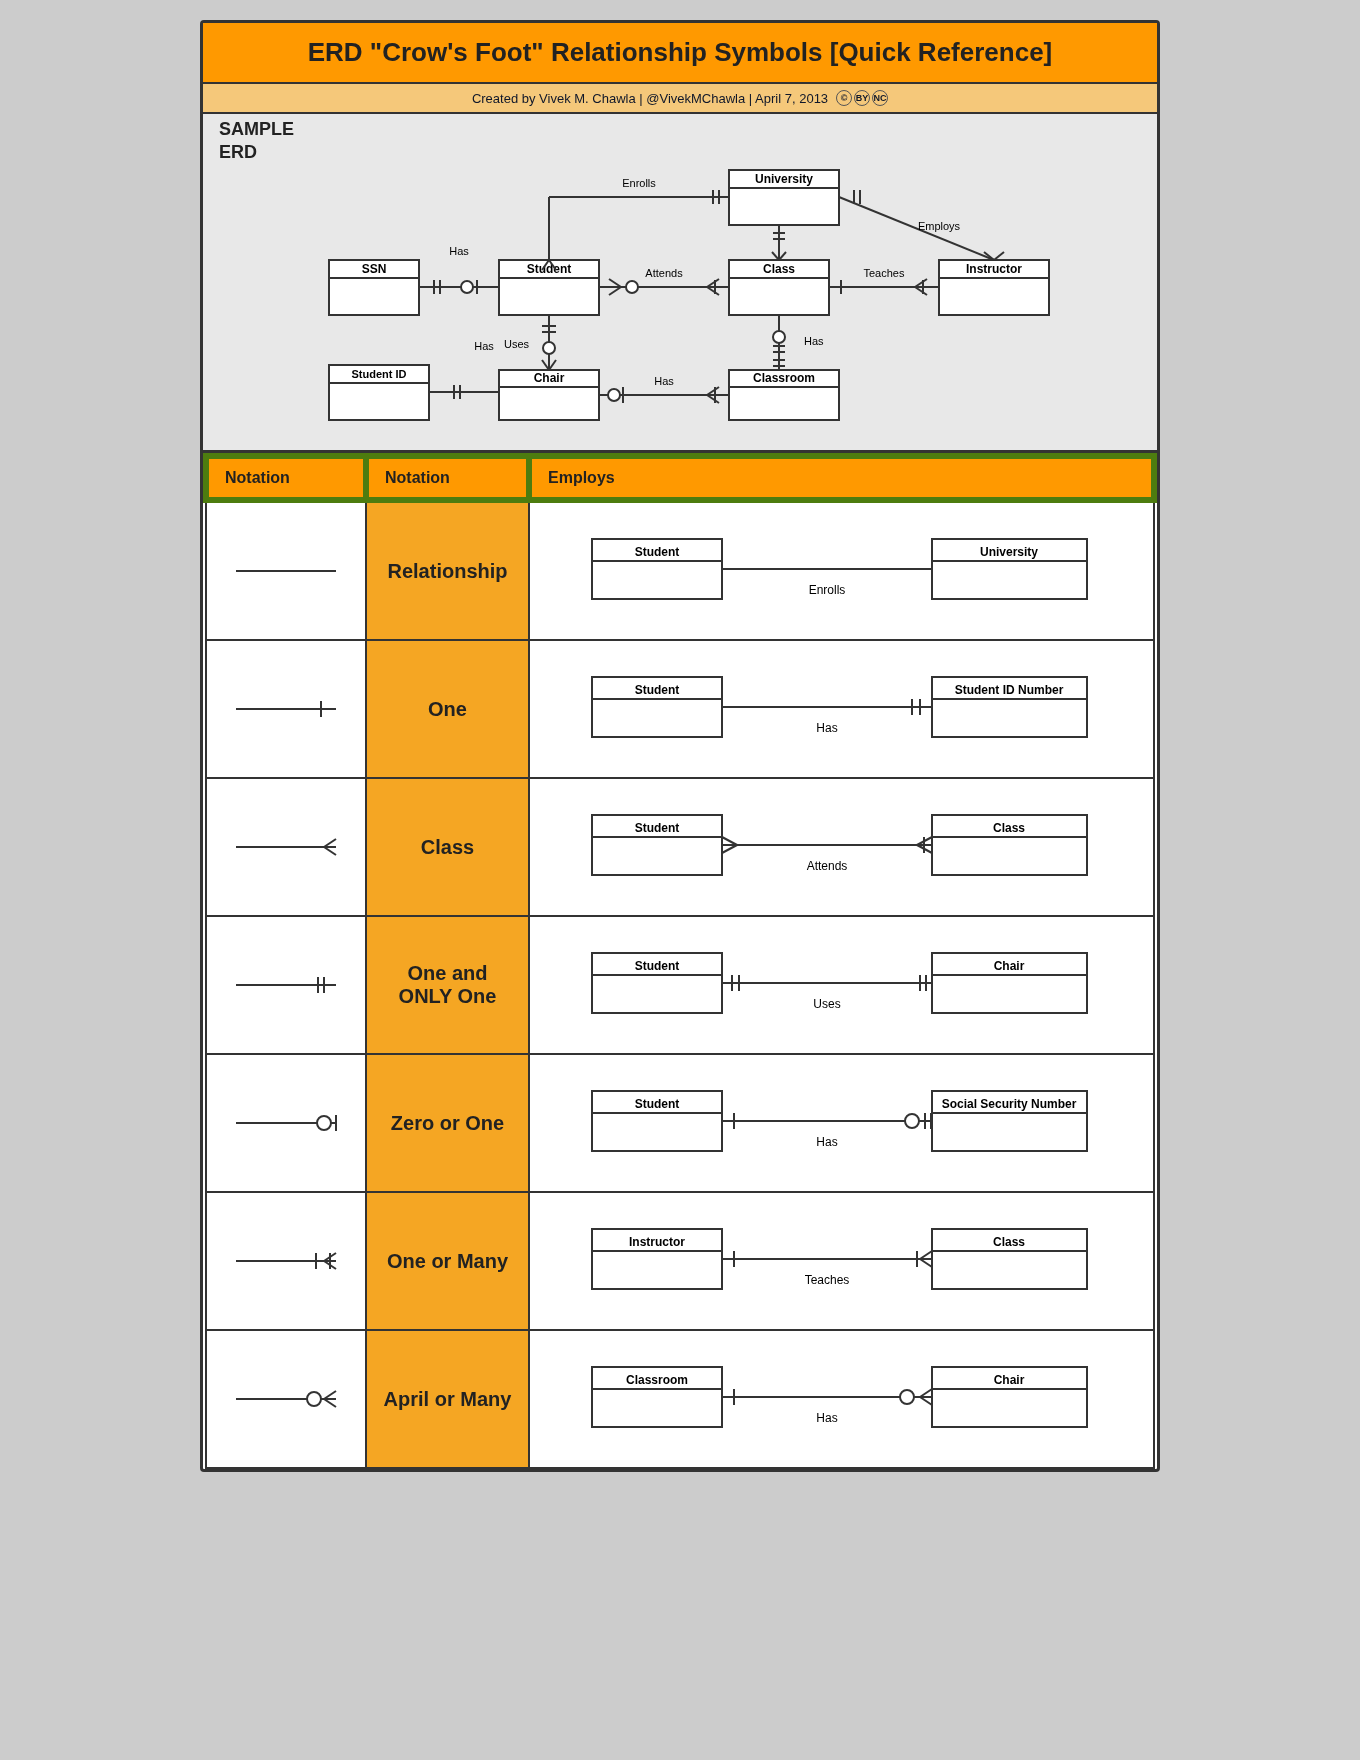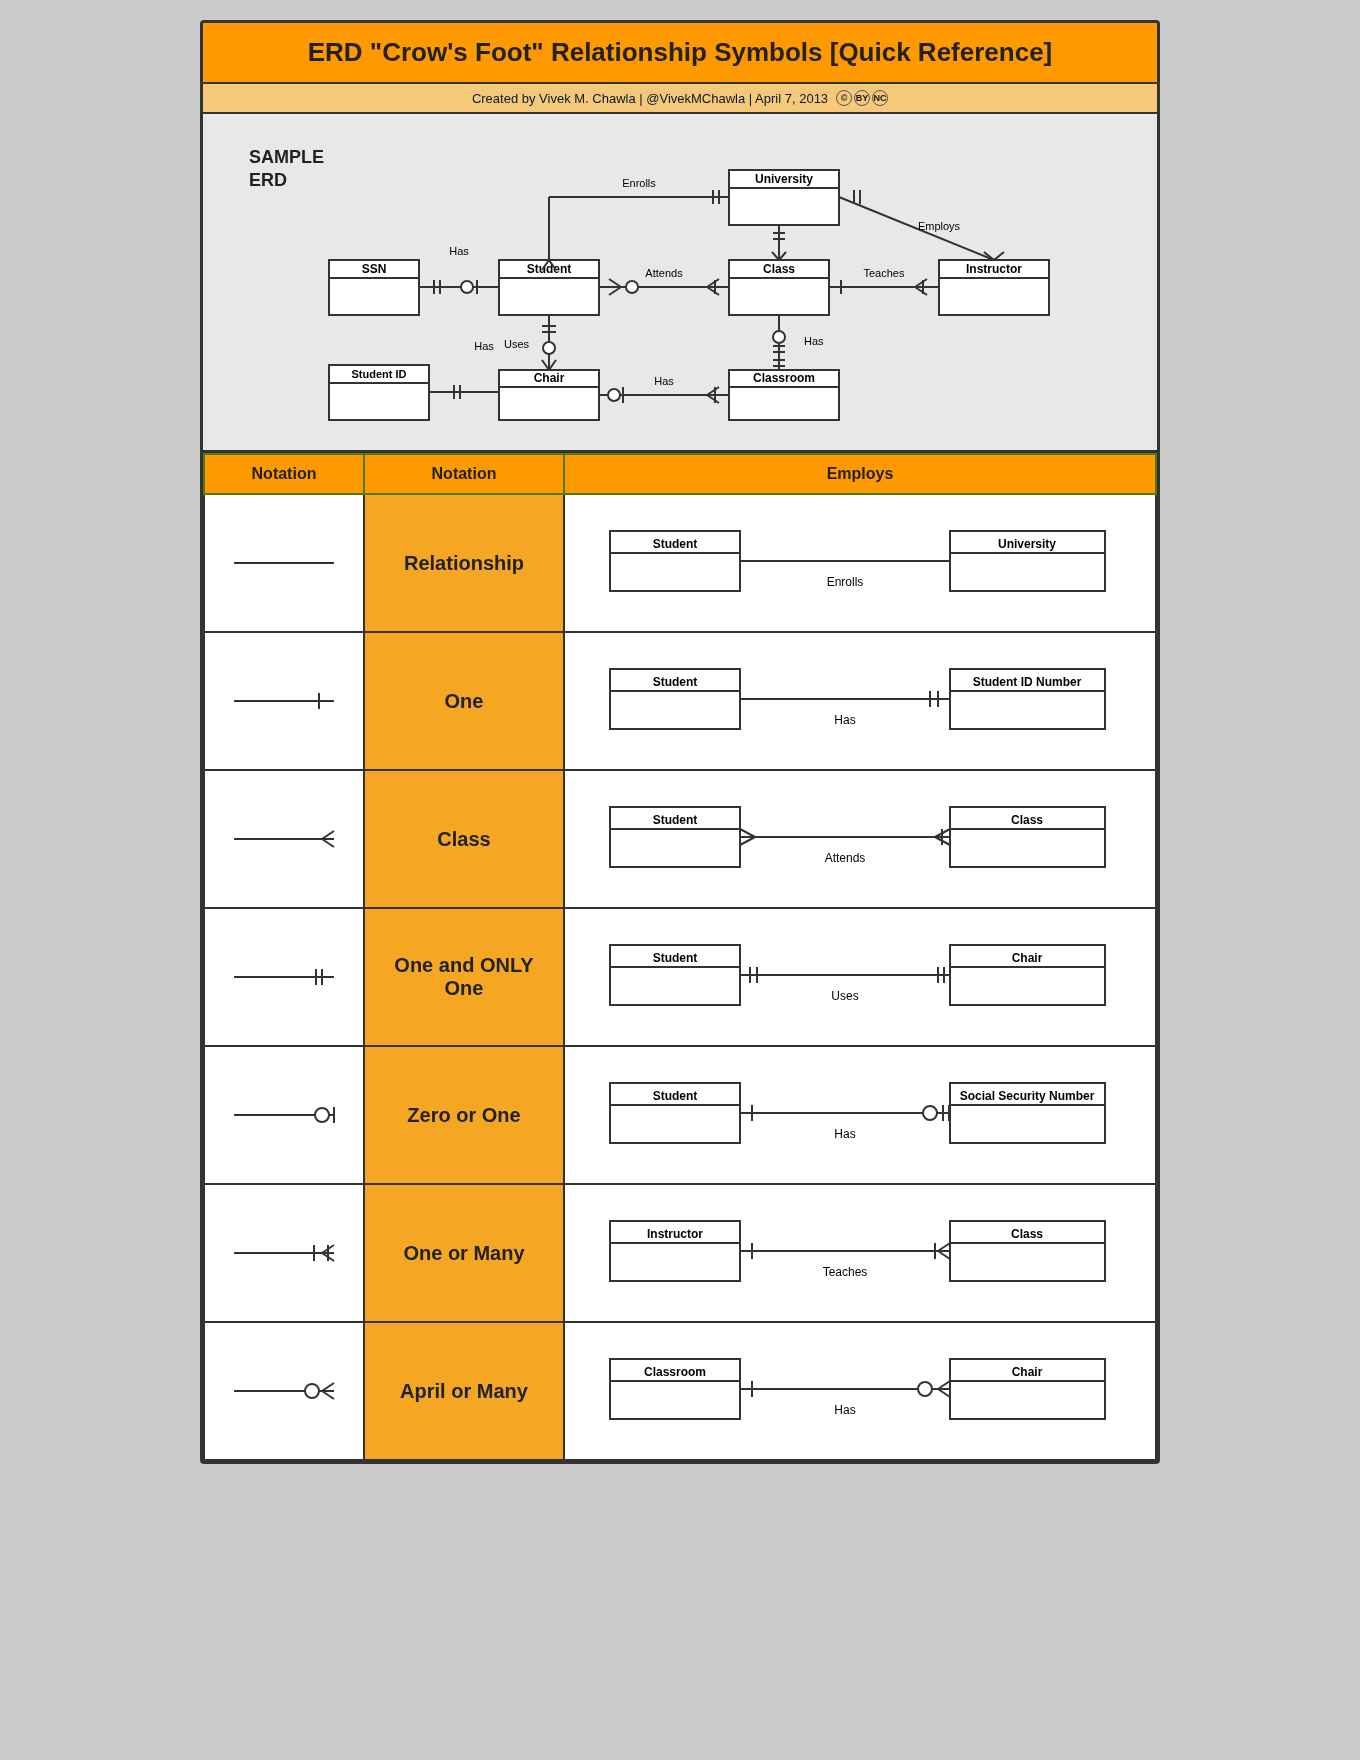--- a/index.html
+++ b/index.html
@@ -65,51 +65,50 @@
       position: relative;
       min-height: 320px;
     }
     .erd-label {
       font-size: 18px;
       font-weight: bold;
       color: #222;
       line-height: 1.3;
       position: absolute;
       left: 16px;
-      top: 32px;
-      margin-left: 30px;
+      top: 4px;
     }
 
     
     .table-section {
       width: 100%;
       border-collapse: collapse;
     }
     .table-header-row {
       background: #f90;
     }
     .table-header-row th {
       padding: 10px 16px;
       font-size: 16px;
       font-weight: bold;
       color: #222;
-      border: 2px solid #4d7c0f;
-      text-align: center;
+      border: 6px solid #4d7c0f;
+      text-align: left;
     }
     .table-row td {
       border: 2px solid #333;
       vertical-align: middle;
     }
     .notation-cell {
       width: 160px;
       padding: 16px;
       text-align: center;
     }
     .meaning-cell {
-      width: 200px;
+      width: 163px;
       background: #f5a623;
       text-align: center;
       padding: 12px;
       font-size: 20px;
       font-weight: bold;
       color: #222;
     }
     .example-cell {
       padding: 16px 32px;
       text-align: center;

